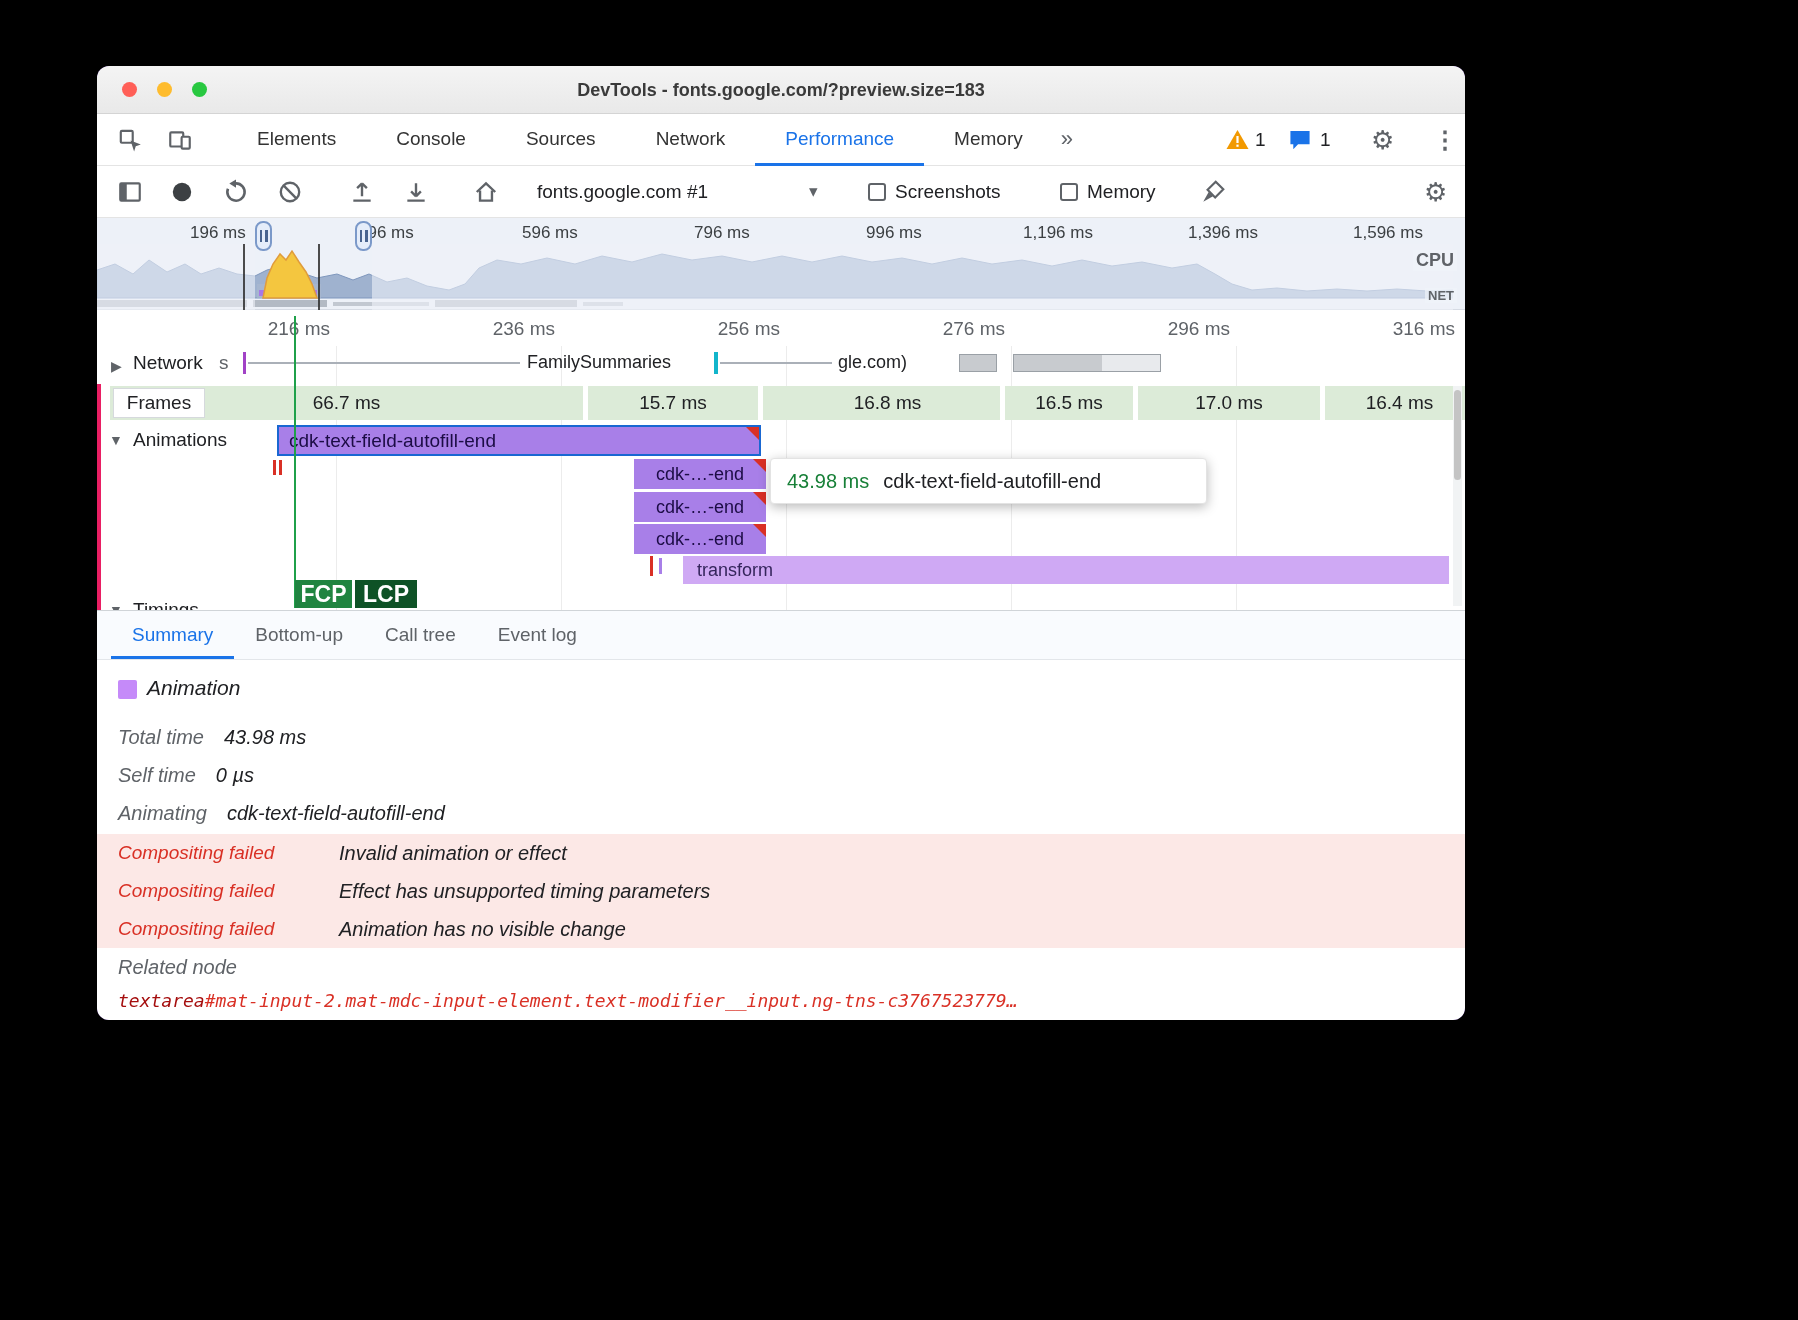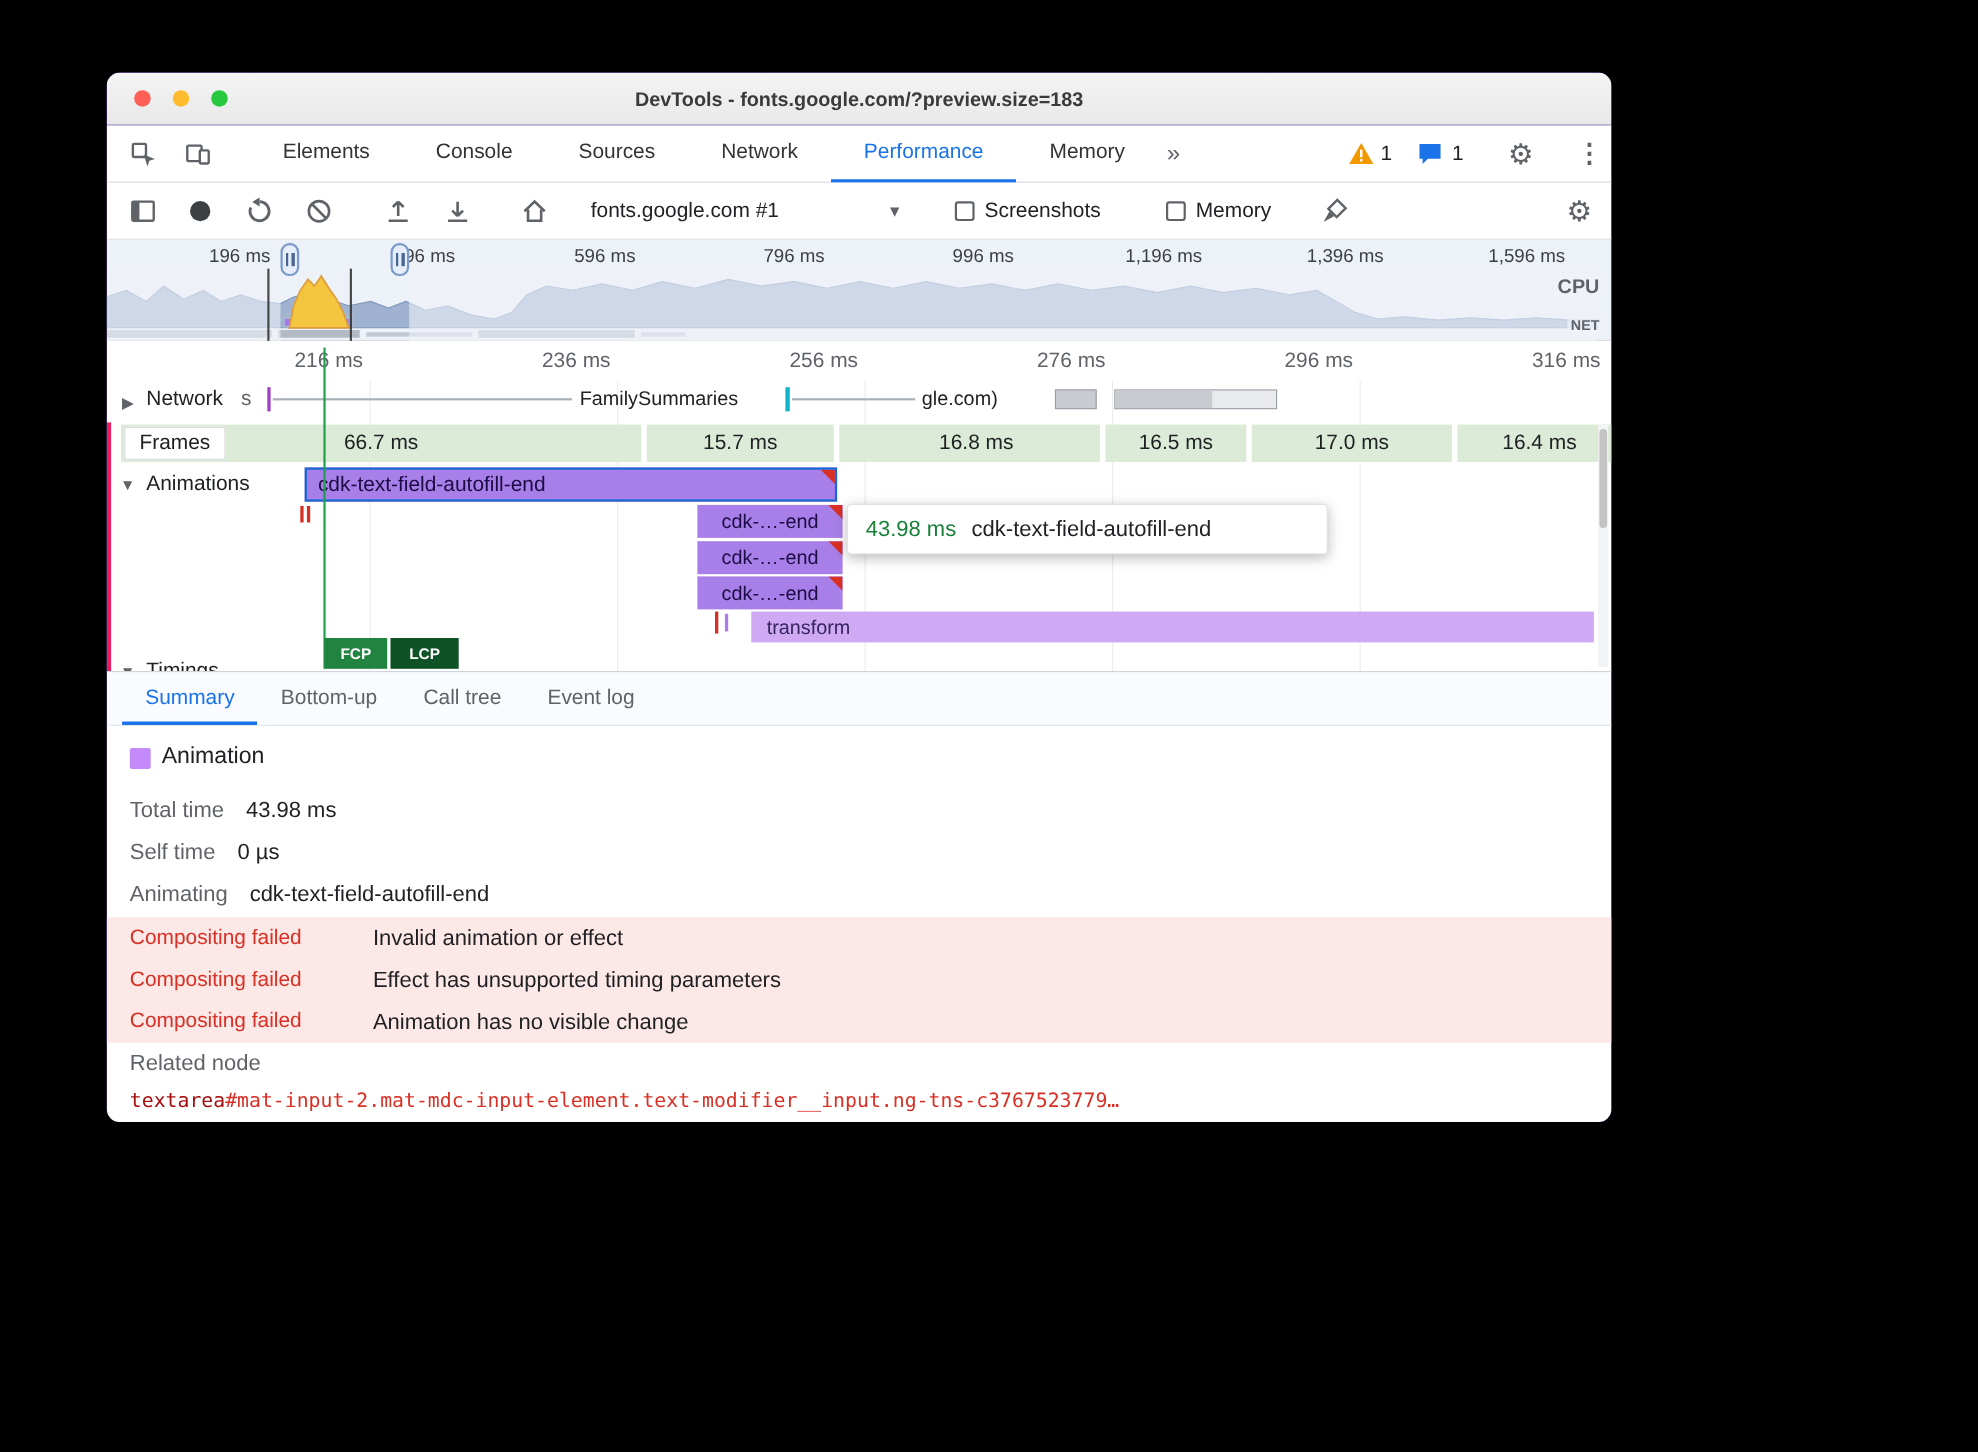--- a/index.html
+++ b/index.html
@@ -39,28 +39,28 @@
   .tl { position:relative; height:300px; background:#fff; overflow:hidden; }
   .gl { position:absolute; top:36px; bottom:0; width:1px; background:#ececec; }
   .rtick { position:absolute; top:8px; width:80px; text-align:right; font-size:19px; color:#5f6368; }
   .expander { position:absolute; font-size:14px; color:#5f6368; }
   .track-label { position:absolute; font-size:19px; color:#202124; }
   .fseg { position:absolute; top:76px; height:34px; background:#dcebd8; display:flex; align-items:center; justify-content:center; font-size:19px; color:#202124; }
   .frames-chip { position:absolute; left:16px; top:78px; width:92px; height:30px; background:#fff; border:1px solid #d6d9dd; display:flex; align-items:center; justify-content:center; font-size:19px; color:#202124; z-index:3; }
   .anim-bar { position:absolute; background:#a87fe8; color:#1c0c45; font-size:18px; overflow:hidden; white-space:nowrap; }
   .red-corner { position:absolute; right:0; top:0; width:0; height:0; border-top:13px solid #d93025; border-left:13px solid transparent; }
   .tooltip { position:absolute; left:673px; top:148px; width:437px; height:46px; background:#fff; border:1px solid #e3e3e3; border-radius:4px; box-shadow:0 3px 12px rgba(0,0,0,.28); display:flex; align-items:center; padding-left:16px; gap:14px; z-index:60; font-size:20px; }
-  .badge { position:absolute; top:270px; height:28px; color:#fff; font-weight:700; font-size:14px; display:flex; align-items:center; justify-content:center; z-index:5;text-align:center; }
+  .badge { position:absolute; top:270px; height:28px; color:#fff; font-weight:700; font-size:23px; display:flex; align-items:center; justify-content:center; z-index:5;text-align:center; }
   .net-bar { position:absolute; top:44px; height:18px; border:1px solid #9aa0a6; background:#e8eaed; }
 
   
   .pane-tabs { position:relative; height:50px; background:#f9fbfe; border-top:1px solid #d0d4d8; border-bottom:1px solid #e3e6ea; display:flex; padding-left:14px; }
   .ptab { line-height:47px; padding:0 21px; font-size:19px; color:#5f6368; }
   .ptab.active { color:#1a73e8; box-shadow:inset 0 -3px 0 #1a73e8; }
-  .pane-content { position:relative; height:360px; background:#fff; }
+  .pane-content { position:relative; height:360px; background:#fff;font-style:italic; }
   .sum-label { color:#5f6368; font-size:20px; }
   .sum-value { color:#202124; font-size:20px; margin-left:20px; }
   .warn-row { position:absolute; left:0; width:100%; height:38px; background:#fce8e6; display:flex; align-items:center; }
   .warn-label { color:#d93025; font-size:19px; width:200px; margin-left:21px; }
   .warn-text { color:#202124; font-size:20px; margin-left:21px; }
   .mono { font-family:"DejaVu Sans Mono",monospace; font-size:18px; }
 </style>
 </head>
 <body>
 

